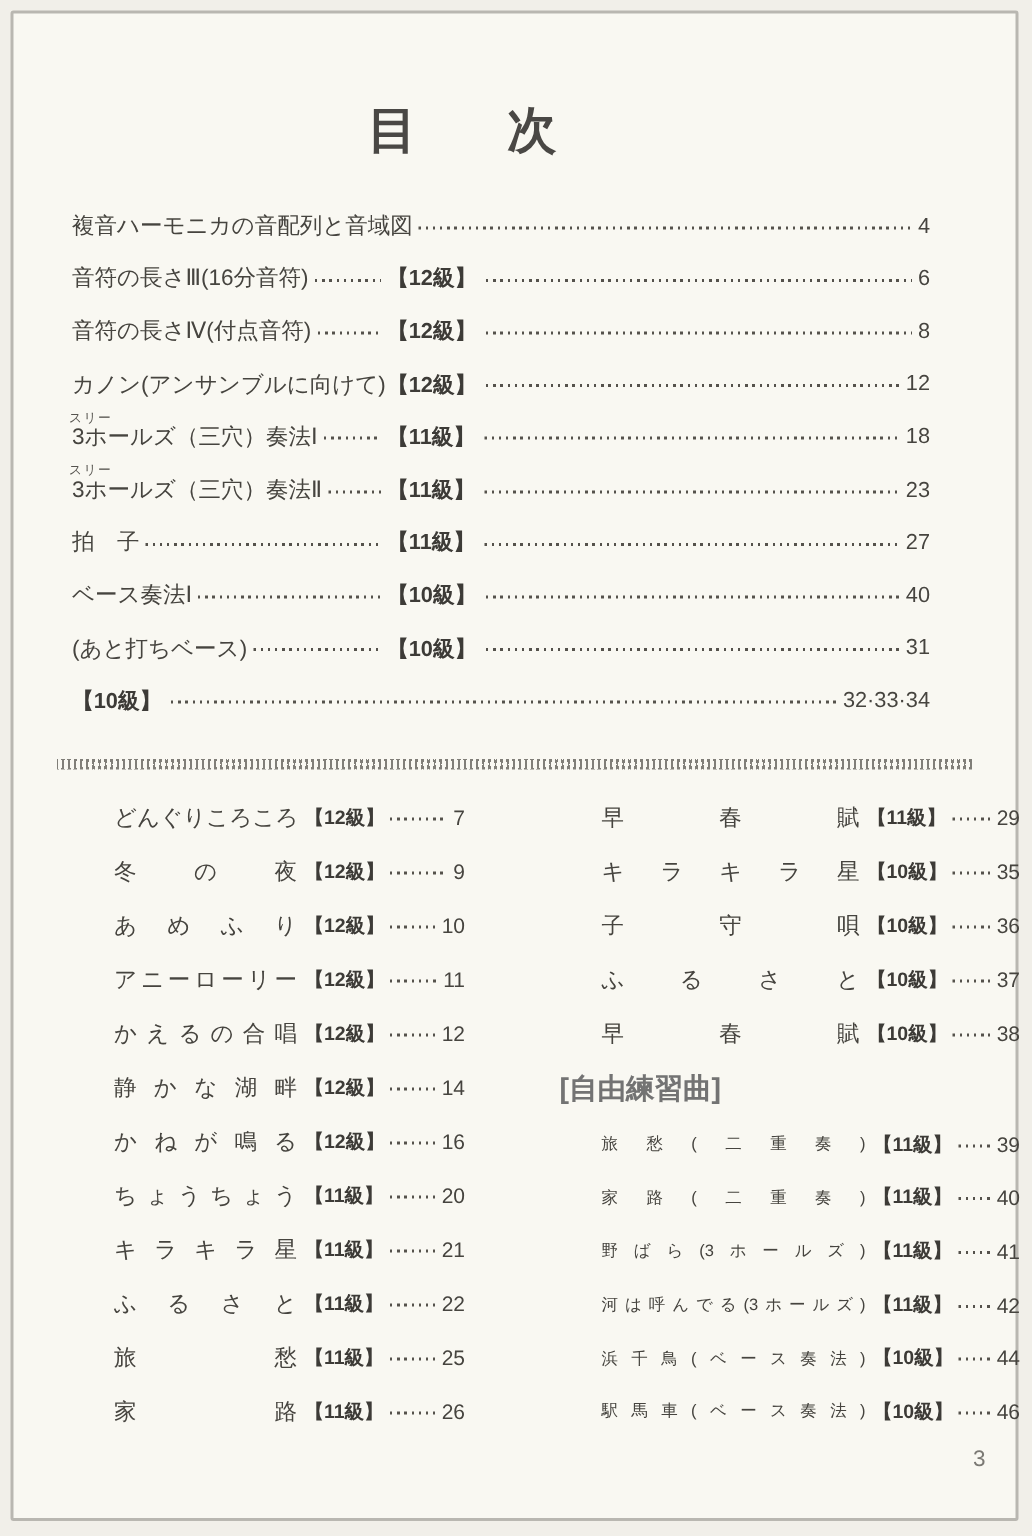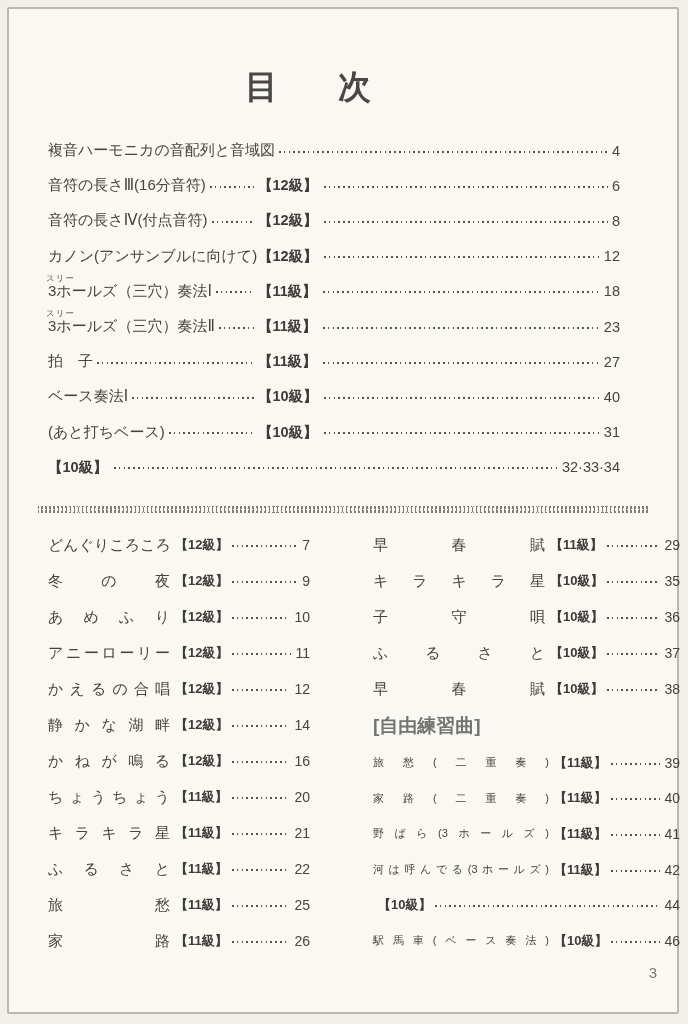--- a/index.html
+++ b/index.html
@@ -24,21 +24,21 @@
   .t-page{flex:0 0 auto;text-align:right;font-size:14.5px;}
   
   .divider{position:absolute;left:29px;top:497px;width:610px;height:7px;opacity:.85;
     background:
       repeating-linear-gradient(100deg,#6b6963 0 1px,transparent 1px 4px),
       repeating-linear-gradient(80deg,#6b6963 0 1px,transparent 1px 4px);}
   
   .col{position:absolute;top:518px;}
   .lcol{left:39px;width:262px;}
   .rcol{left:364px;width:307px;}
-  .crow{display:flex;align-items:center;height:36px;font-size:15px;}
+  .crow{display:flex;align-items:center;height:36px;font-size:15px;margin-left:28px;}
   .song-title{display:inline-block;flex:0 0 auto;text-align:justify;text-align-last:justify;
     white-space:nowrap;overflow:visible;}
   .lcol .song-title{width:122px;}
   .rcol .song-title{width:172px;}
   .c-grade{flex:0 0 auto;font-weight:bold;font-size:13px;margin-left:5px;color:#3d3b37;}
   .c-page{flex:0 0 auto;text-align:right;font-size:14px;}
   .free-header{display:flex;align-items:center;height:38px;font-size:19px;
     font-weight:bold;color:#737373;}
   .free .crow{height:35.6px;}
   .free .song-title{width:176px;font-size:11px;}
@@ -273,20 +273,21 @@
           <div class="leader"></div>
           <span class="c-page">41</span>
         </div>
         <div class="crow">
           <span class="song-title">河は呼んでる(3ホールズ)</span>
           <span class="c-grade">【11級】</span>
           <div class="leader"></div>
           <span class="c-page">42</span>
         </div>
         <div class="crow">
+          <span class="song-title">浜千鳥(ベース奏法)</span>
           <span class="c-grade">【10級】</span>
           <div class="leader"></div>
           <span class="c-page">44</span>
         </div>
         <div class="crow">
           <span class="song-title">駅馬車(ベース奏法)</span>
           <span class="c-grade">【10級】</span>
           <div class="leader"></div>
           <span class="c-page">46</span>
         </div>

